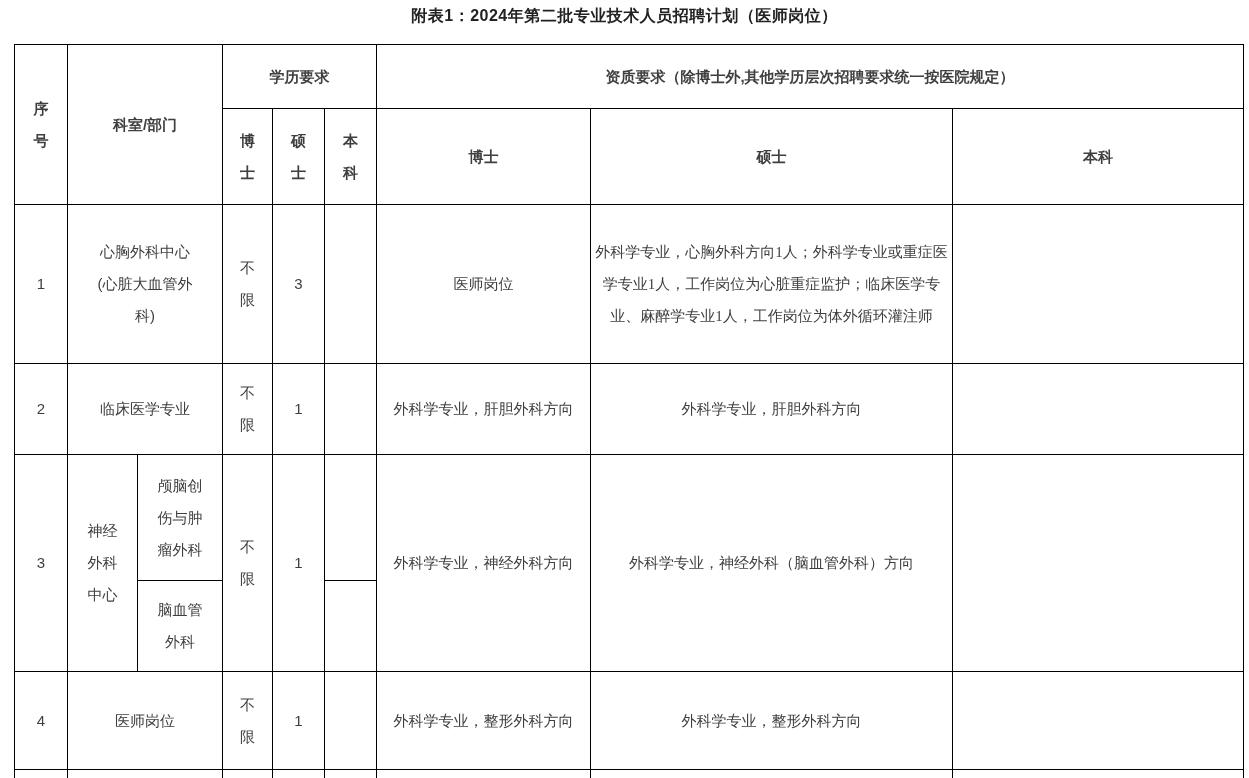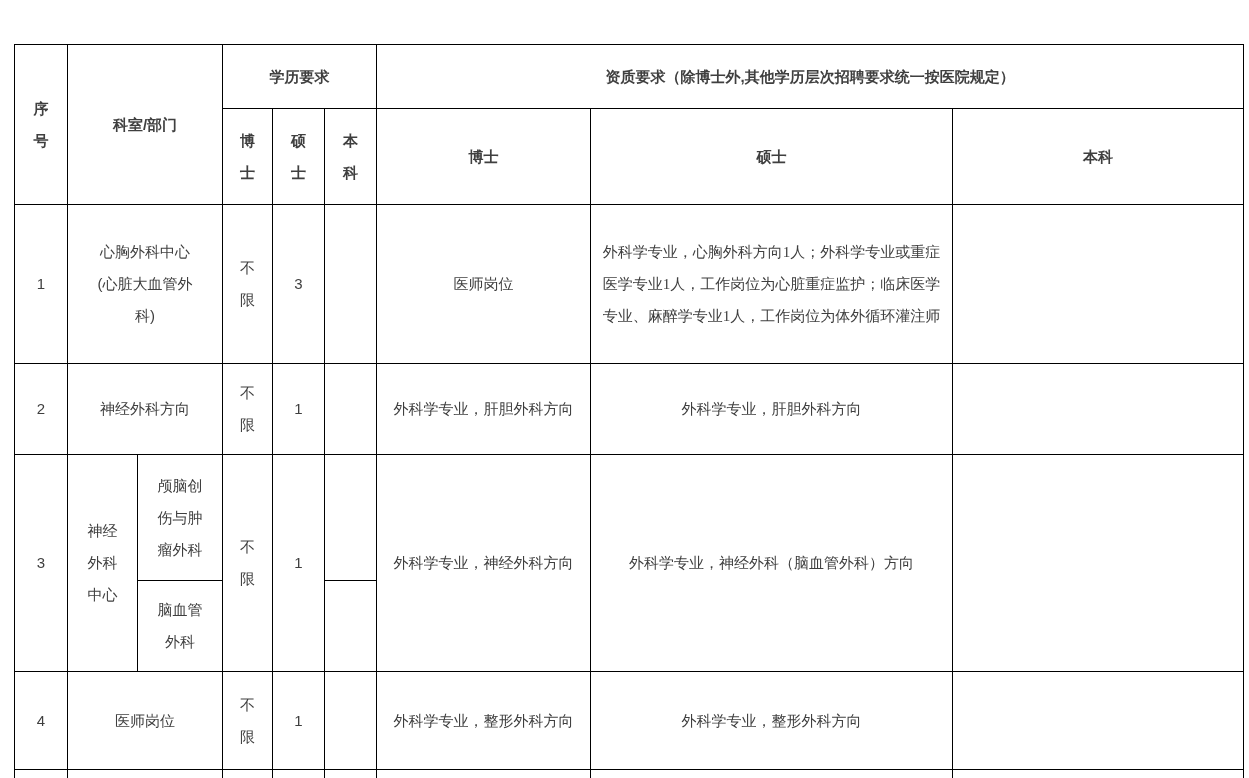--- a/index.html
+++ b/index.html
@@ -12,33 +12,34 @@
     font-size:16px;font-weight:bold;color:#222222;letter-spacing:0.5px;
   }
   table.sheet{
     position:absolute;left:14px;top:44px;width:1229px;
     border-collapse:collapse;table-layout:fixed;
   }
   table.sheet td{
     border:1px solid #000000;
     font-size:15px;line-height:32px;color:#3f3f3f;
     text-align:center;vertical-align:middle;
-    padding:8px;overflow:hidden;word-break:break-all;
+    padding:0;overflow:hidden;word-break:break-all;
   }
   td.hd{font-weight:bold;color:#363636;}
   td.pre{white-space:pre-line;}
   td.qd{text-align:left;padding-left:12px;padding-right:30px;}
   td.qm{text-align:left;padding-left:13px;padding-right:13px;font-family:Liberation Serif, serif;}
   td.qb{padding-left:10px;padding-right:10px;}
 </style>
 </head>
 <body>
 
 <div class="page">
 
+  <div class="doc-title">附表1：2024年第二批专业技术人员招聘计划（医师岗位）</div>
 
   <table class="sheet">
     <colgroup>
       <col style="width:53px">
         <col style="width:70px">
         <col style="width:85px">
       <col style="width:50px">
         <col style="width:52px">
         <col style="width:52px">
       <col style="width:214px">
@@ -76,21 +77,21 @@
 限</td>
       <td>3</td>
       <td></td>
       <td class="qd">医师岗位</td>
       <td class="qm">外科学专业，心胸外科方向1人；外科学专业或重症医学专业1人，工作岗位为心脏重症监护；临床医学专业、麻醉学专业1人，工作岗位为体外循环灌注师</td>
       <td class="qb"></td>
     </tr>
 
     <tr style="height:91px">
       <td>2</td>
-      <td class="pre" colspan="2">神经外科方向</td>
+      <td class="pre" colspan="2">临床医学专业</td>
       <td class="pre">不
 限</td>
       <td>1</td>
       <td></td>
       <td class="qd">外科学专业，肝胆外科方向</td>
       <td class="qm">外科学专业，肝胆外科方向</td>
       <td class="qb"></td>
     </tr>
 
     <tr style="height:126px">

